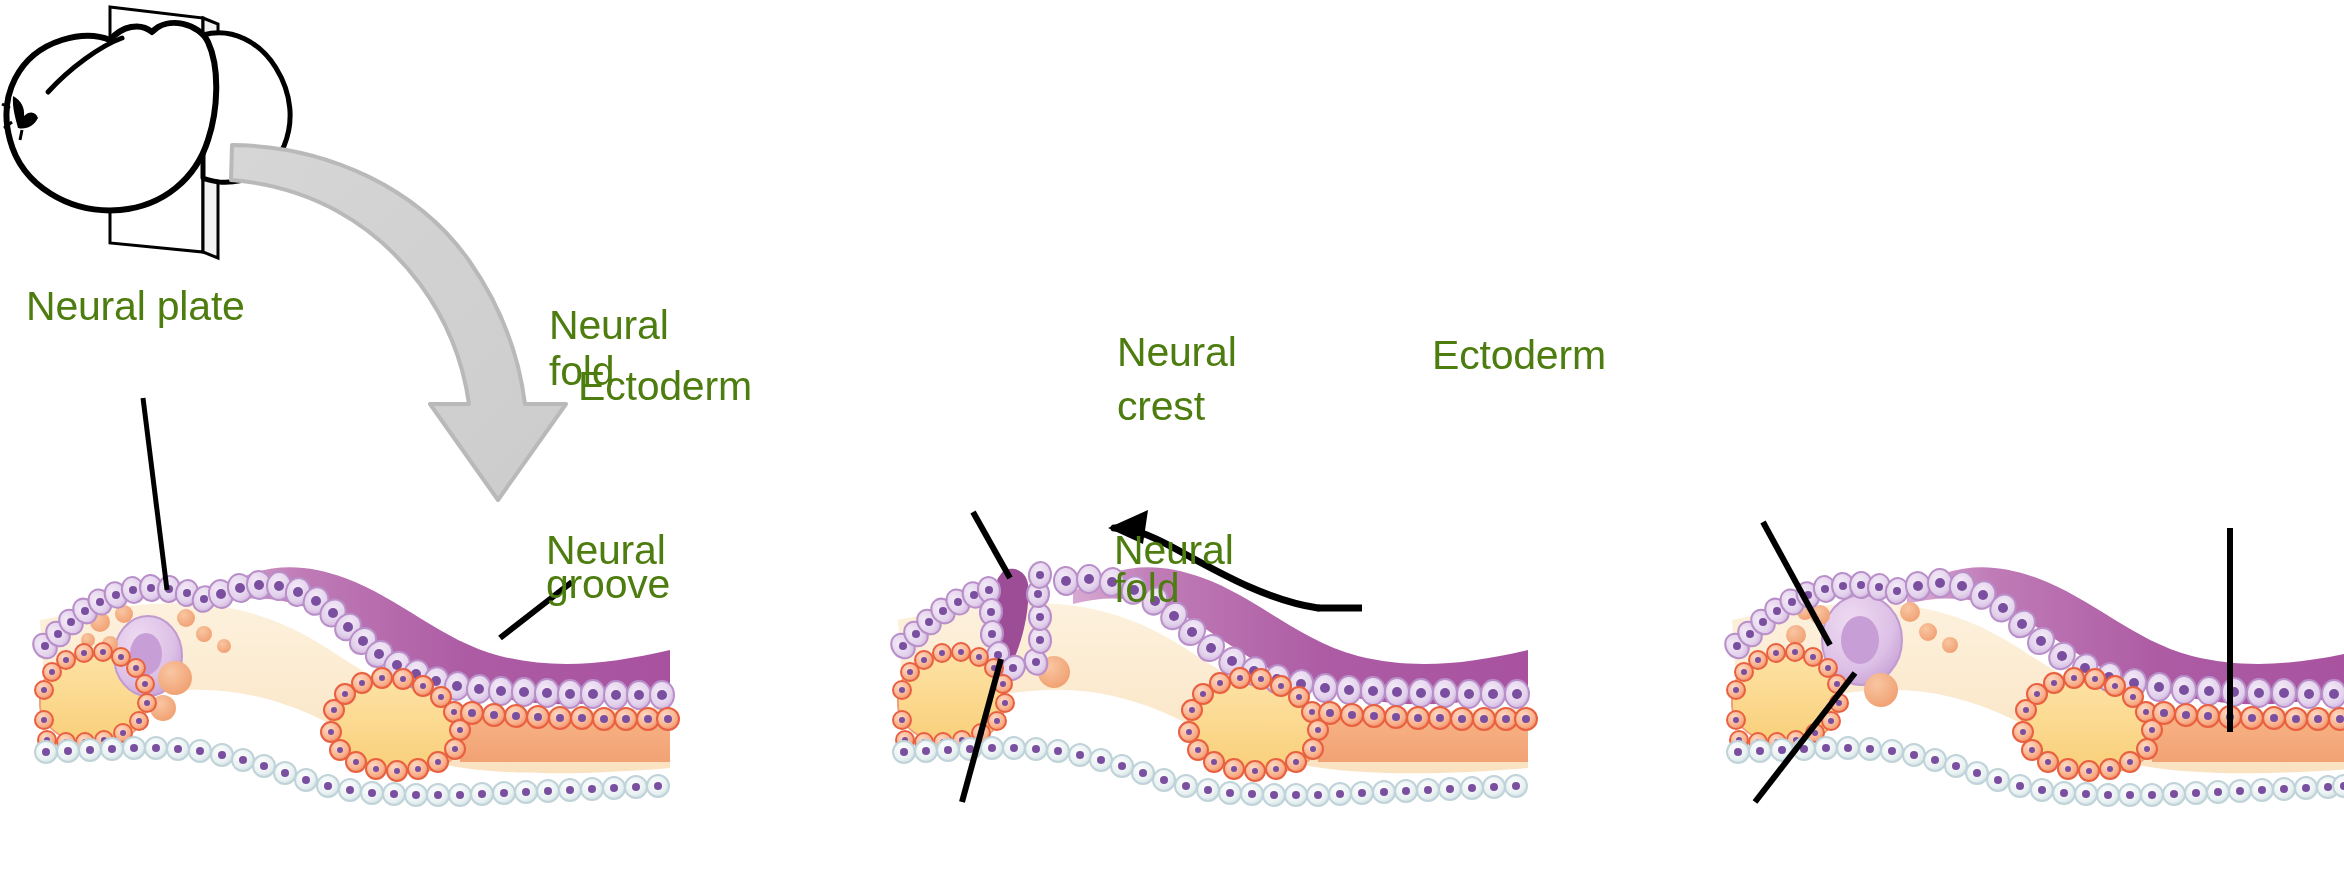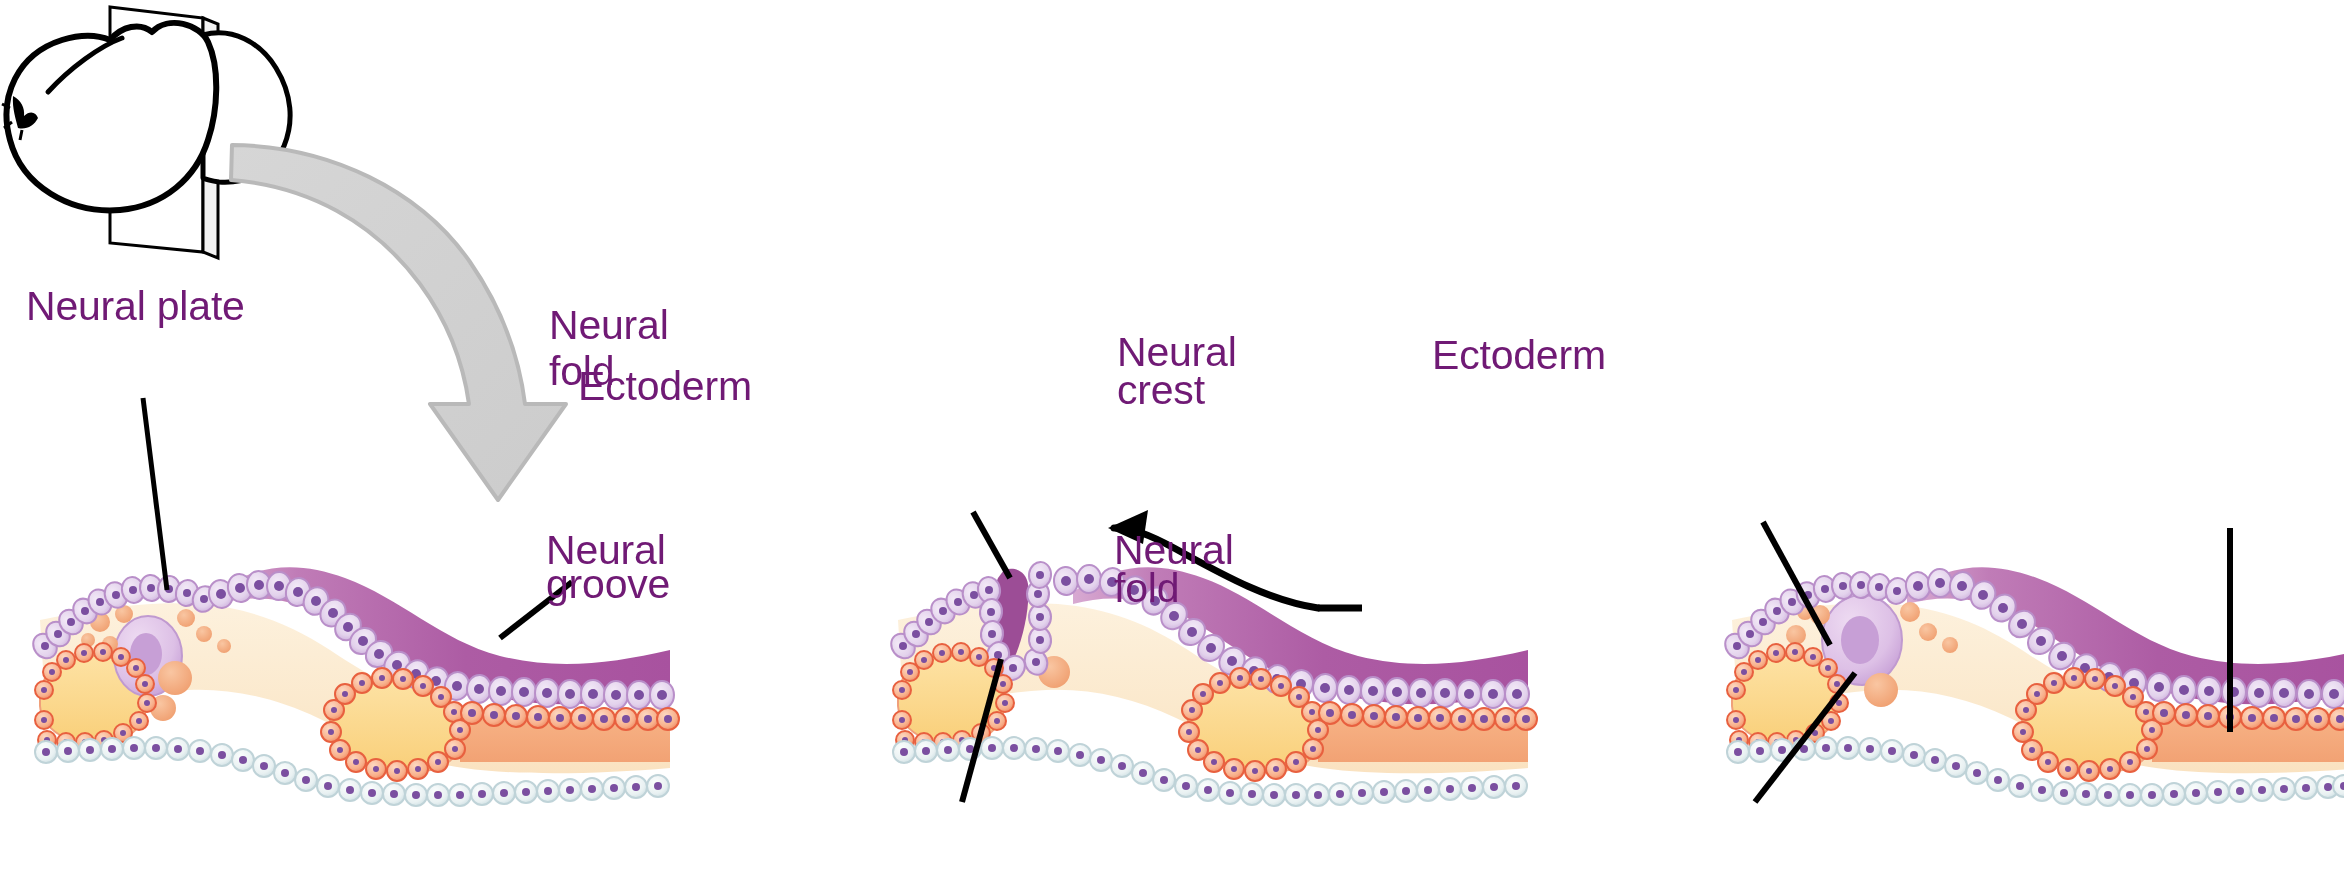--- a/index.html
+++ b/index.html
@@ -17,21 +17,21 @@
   }
   #stage {
     position: absolute;
     left: 0; top: 0;
     width: 2344px;
     height: 884px;
     background: #ffffff;
   }
   .label {
     position: absolute;
-    color: #701a75;
+    color: #4d7c0f;
     font-size: 41px;
     line-height: 49px;
     white-space: pre;
     font-family: "Liberation Sans", sans-serif;
     letter-spacing: -0.2px;
   }
   svg.layer {
     position: absolute;
     left: 0; top: 0;
     width: 2344px;
@@ -1025,20 +1025,20 @@
   <div class="label" style="left:578px; top:362px;">Ectoderm</div>
 
   <div class="label" style="left:549px; top:301px;">Neural</div>
   <div class="label" style="left:549px; top:339px;margin-top:8px;">fold</div>
 
 
   <div class="label" style="left:546px; top:526px;">Neural</div>
   <div class="label" style="left:546px; top:560px;">groove</div>
 
   <div class="label" style="left:1117px; top:328px;">Neural</div>
-  <div class="label" style="left:1117px; top:366px;">crest</div>
+  <div class="label" style="left:1117px; top:382px;">crest</div>
 
   <div class="label" style="left:1432px; top:331px;">Ectoderm</div>
 
   <div class="label" style="left:1114px; top:526px;">Neural</div>
   <div class="label" style="left:1114px; top:564px;">fold</div>
 
 </div>
 
 </body></html>

